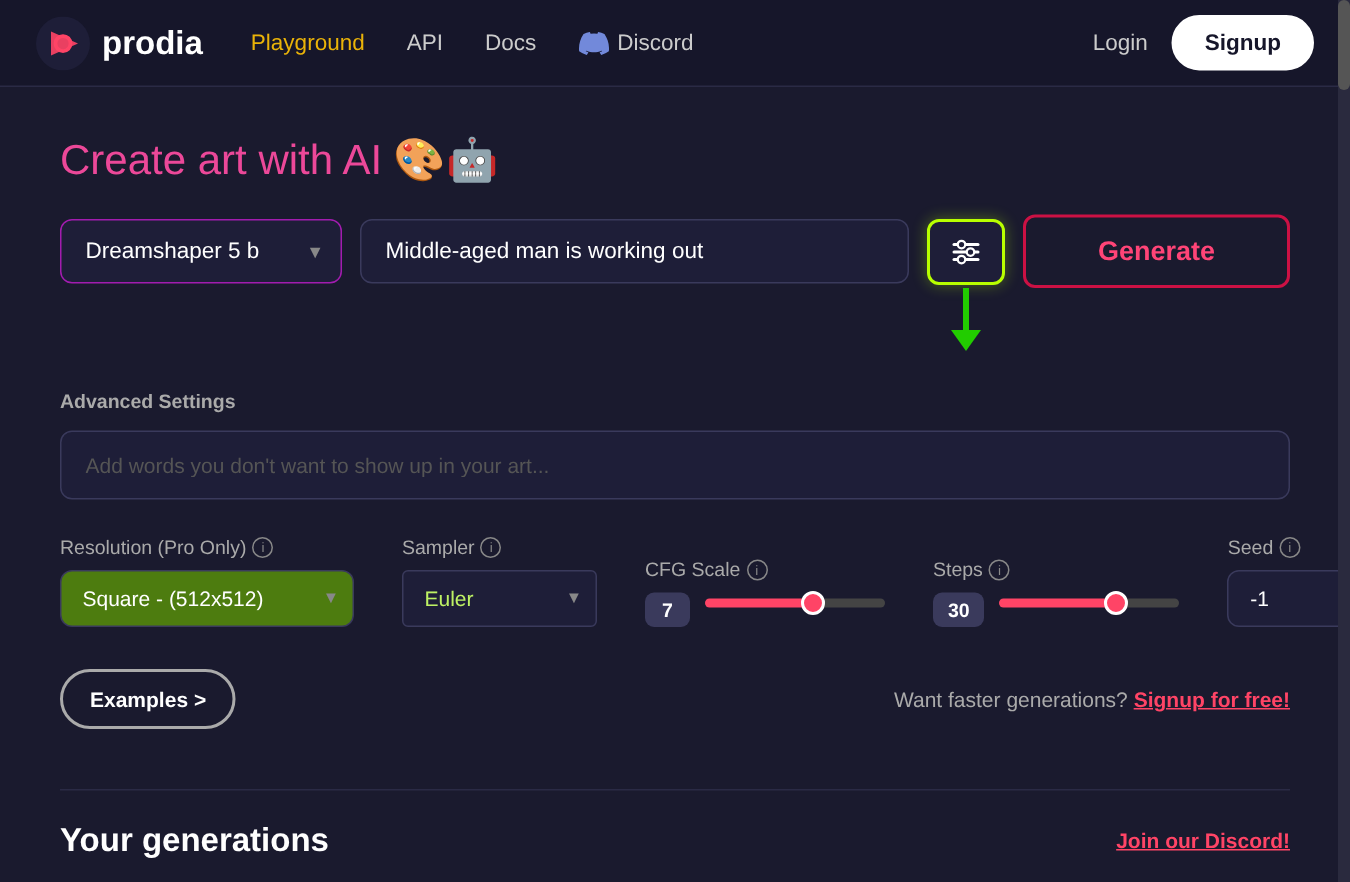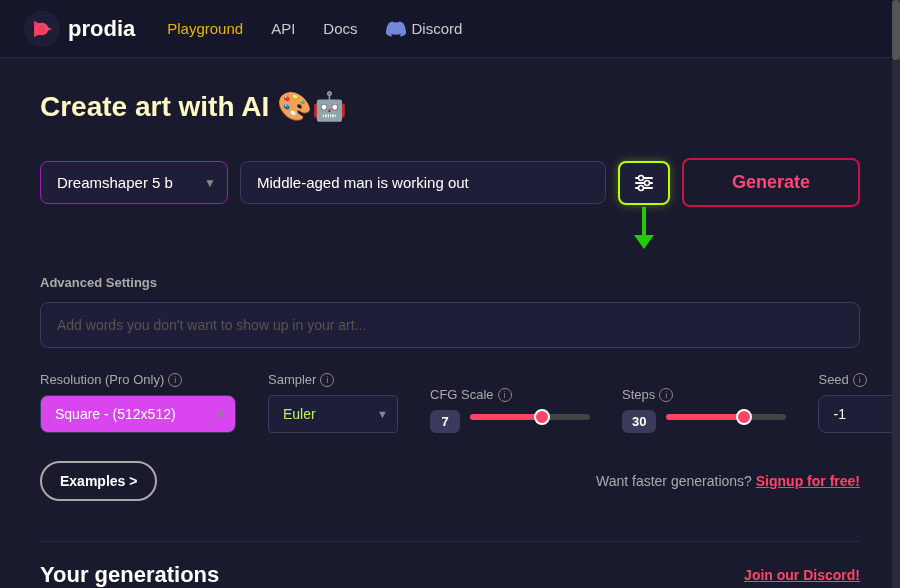--- a/index.html
+++ b/index.html
@@ -87,23 +87,23 @@
     }
 
     
     .main-container {
       padding: 32px 40px;
     }
 
     
     .hero-title {
       font-size: 28px;
-      font-weight: 700;
-      color: #fef9c3;
-      margin-bottom: 35px;
+      font-weight: 400;
+      color: #ec4899;
+      margin-bottom: 20px;
       display: flex;
       align-items: center;
       gap: 8px;
     }
 
     
     .top-row {
       display: flex;
       align-items: center;
       gap: 12px;
@@ -250,21 +250,21 @@
       align-items: center;
       justify-content: center;
       font-size: 9px;
       color: #888;
       cursor: pointer;
     }
     .resolution-select-wrapper {
       position: relative;
     }
     .resolution-select {
-      background: #d946ef;
+      background: #4d7c0f;
       border: 1px solid #3a3a5c;
       color: #fff;
       font-size: 14px;
       padding: 10px 36px 10px 14px;
       border-radius: 8px;
       cursor: pointer;
       appearance: none;
       min-width: 170px;
     }
     .sampler-select-wrapper {
@@ -446,20 +446,24 @@
     <a class="nav-link" href="#">API</a>
     <a class="nav-link" href="#">Docs</a>
     <a class="discord-link" href="#">
       <svg class="discord-icon" viewBox="0 0 24 24" fill="#7289da">
         <path d="M20.317 4.37a19.791 19.791 0 0 0-4.885-1.515.074.074 0 0 0-.079.037c-.21.375-.444.864-.608 1.25a18.27 18.27 0 0 0-5.487 0 12.64 12.64 0 0 0-.617-1.25.077.077 0 0 0-.079-.037A19.736 19.736 0 0 0 3.677 4.37a.07.07 0 0 0-.032.027C.533 9.046-.32 13.58.099 18.057c.003.025.016.05.036.065a19.9 19.9 0 0 0 5.993 3.03.078.078 0 0 0 .084-.028 14.09 14.09 0 0 0 1.226-1.994.076.076 0 0 0-.041-.106 13.107 13.107 0 0 1-1.872-.892.077.077 0 0 1-.008-.128 10.2 10.2 0 0 0 .372-.292.074.074 0 0 1 .077-.01c3.928 1.793 8.18 1.793 12.062 0a.074.074 0 0 1 .078.01c.12.098.246.198.373.292a.077.077 0 0 1-.006.127 12.299 12.299 0 0 1-1.873.892.077.077 0 0 0-.041.107c.36.698.772 1.362 1.225 1.993a.076.076 0 0 0 .084.028 19.839 19.839 0 0 0 6.002-3.03.077.077 0 0 0 .036-.065c.5-5.177-.838-9.674-3.549-13.66a.061.061 0 0 0-.031-.03z"></path>
       </svg>
       <span>Discord</span>
     </a>
   </div>
 
+  <div class="nav-auth">
+    <button class="btn-login">Login</button>
+    <button class="btn-signup">Signup</button>
+  </div>
 </nav>
 
 <div class="main-container">
 
   
   <h1 class="hero-title">Create art with AI 🎨🤖</h1>
 
   
   <div class="top-row">
     <div class="model-select-wrapper">

